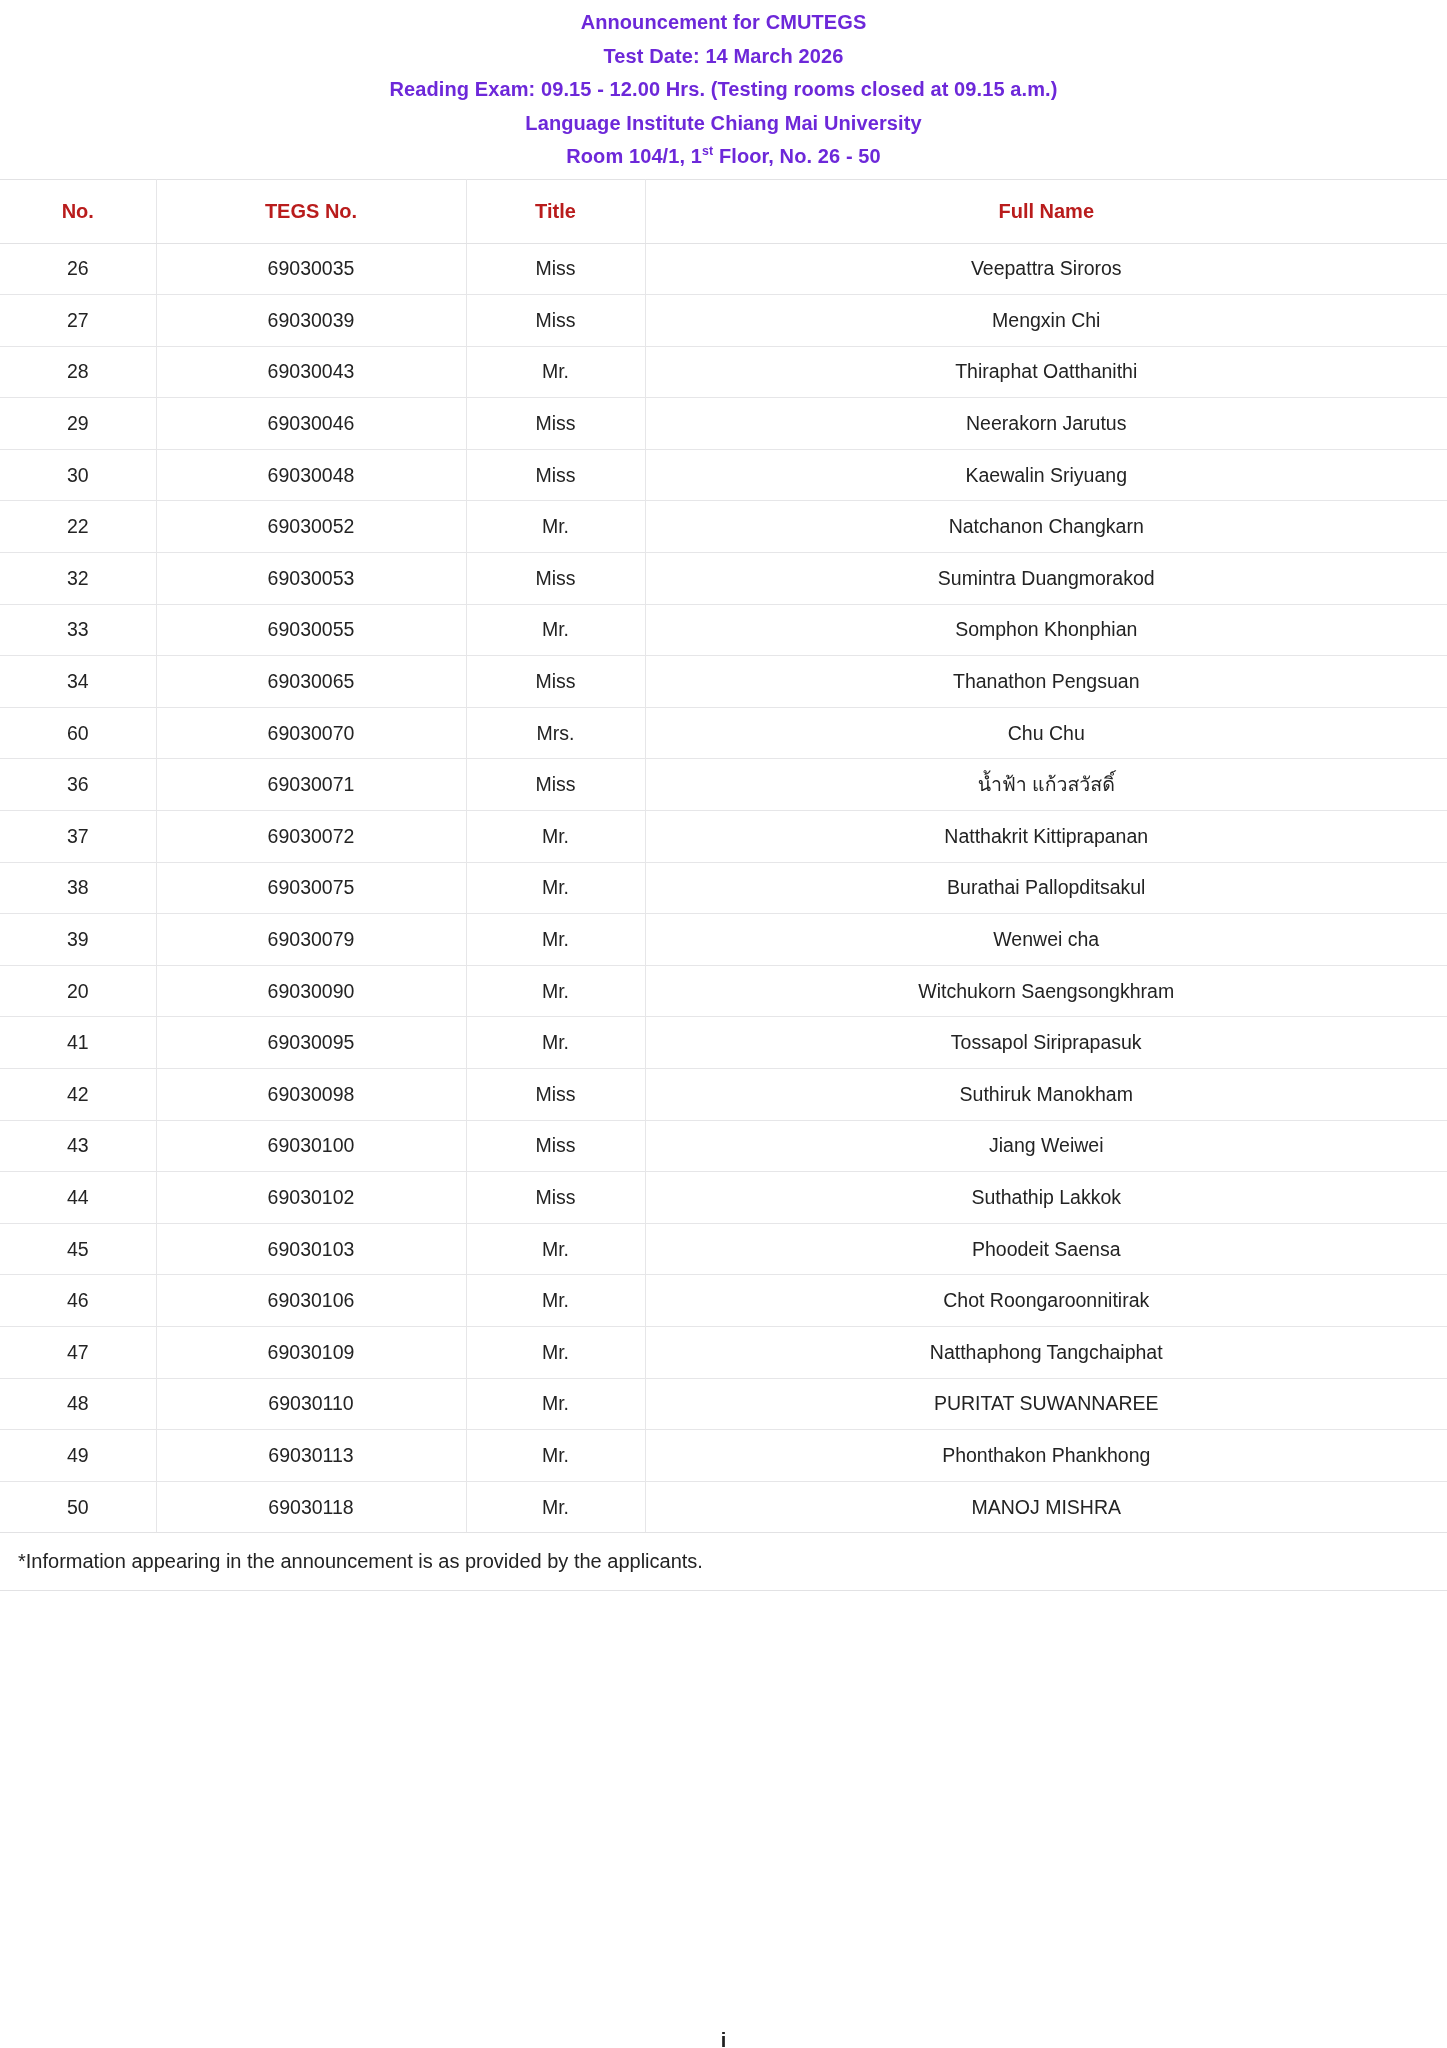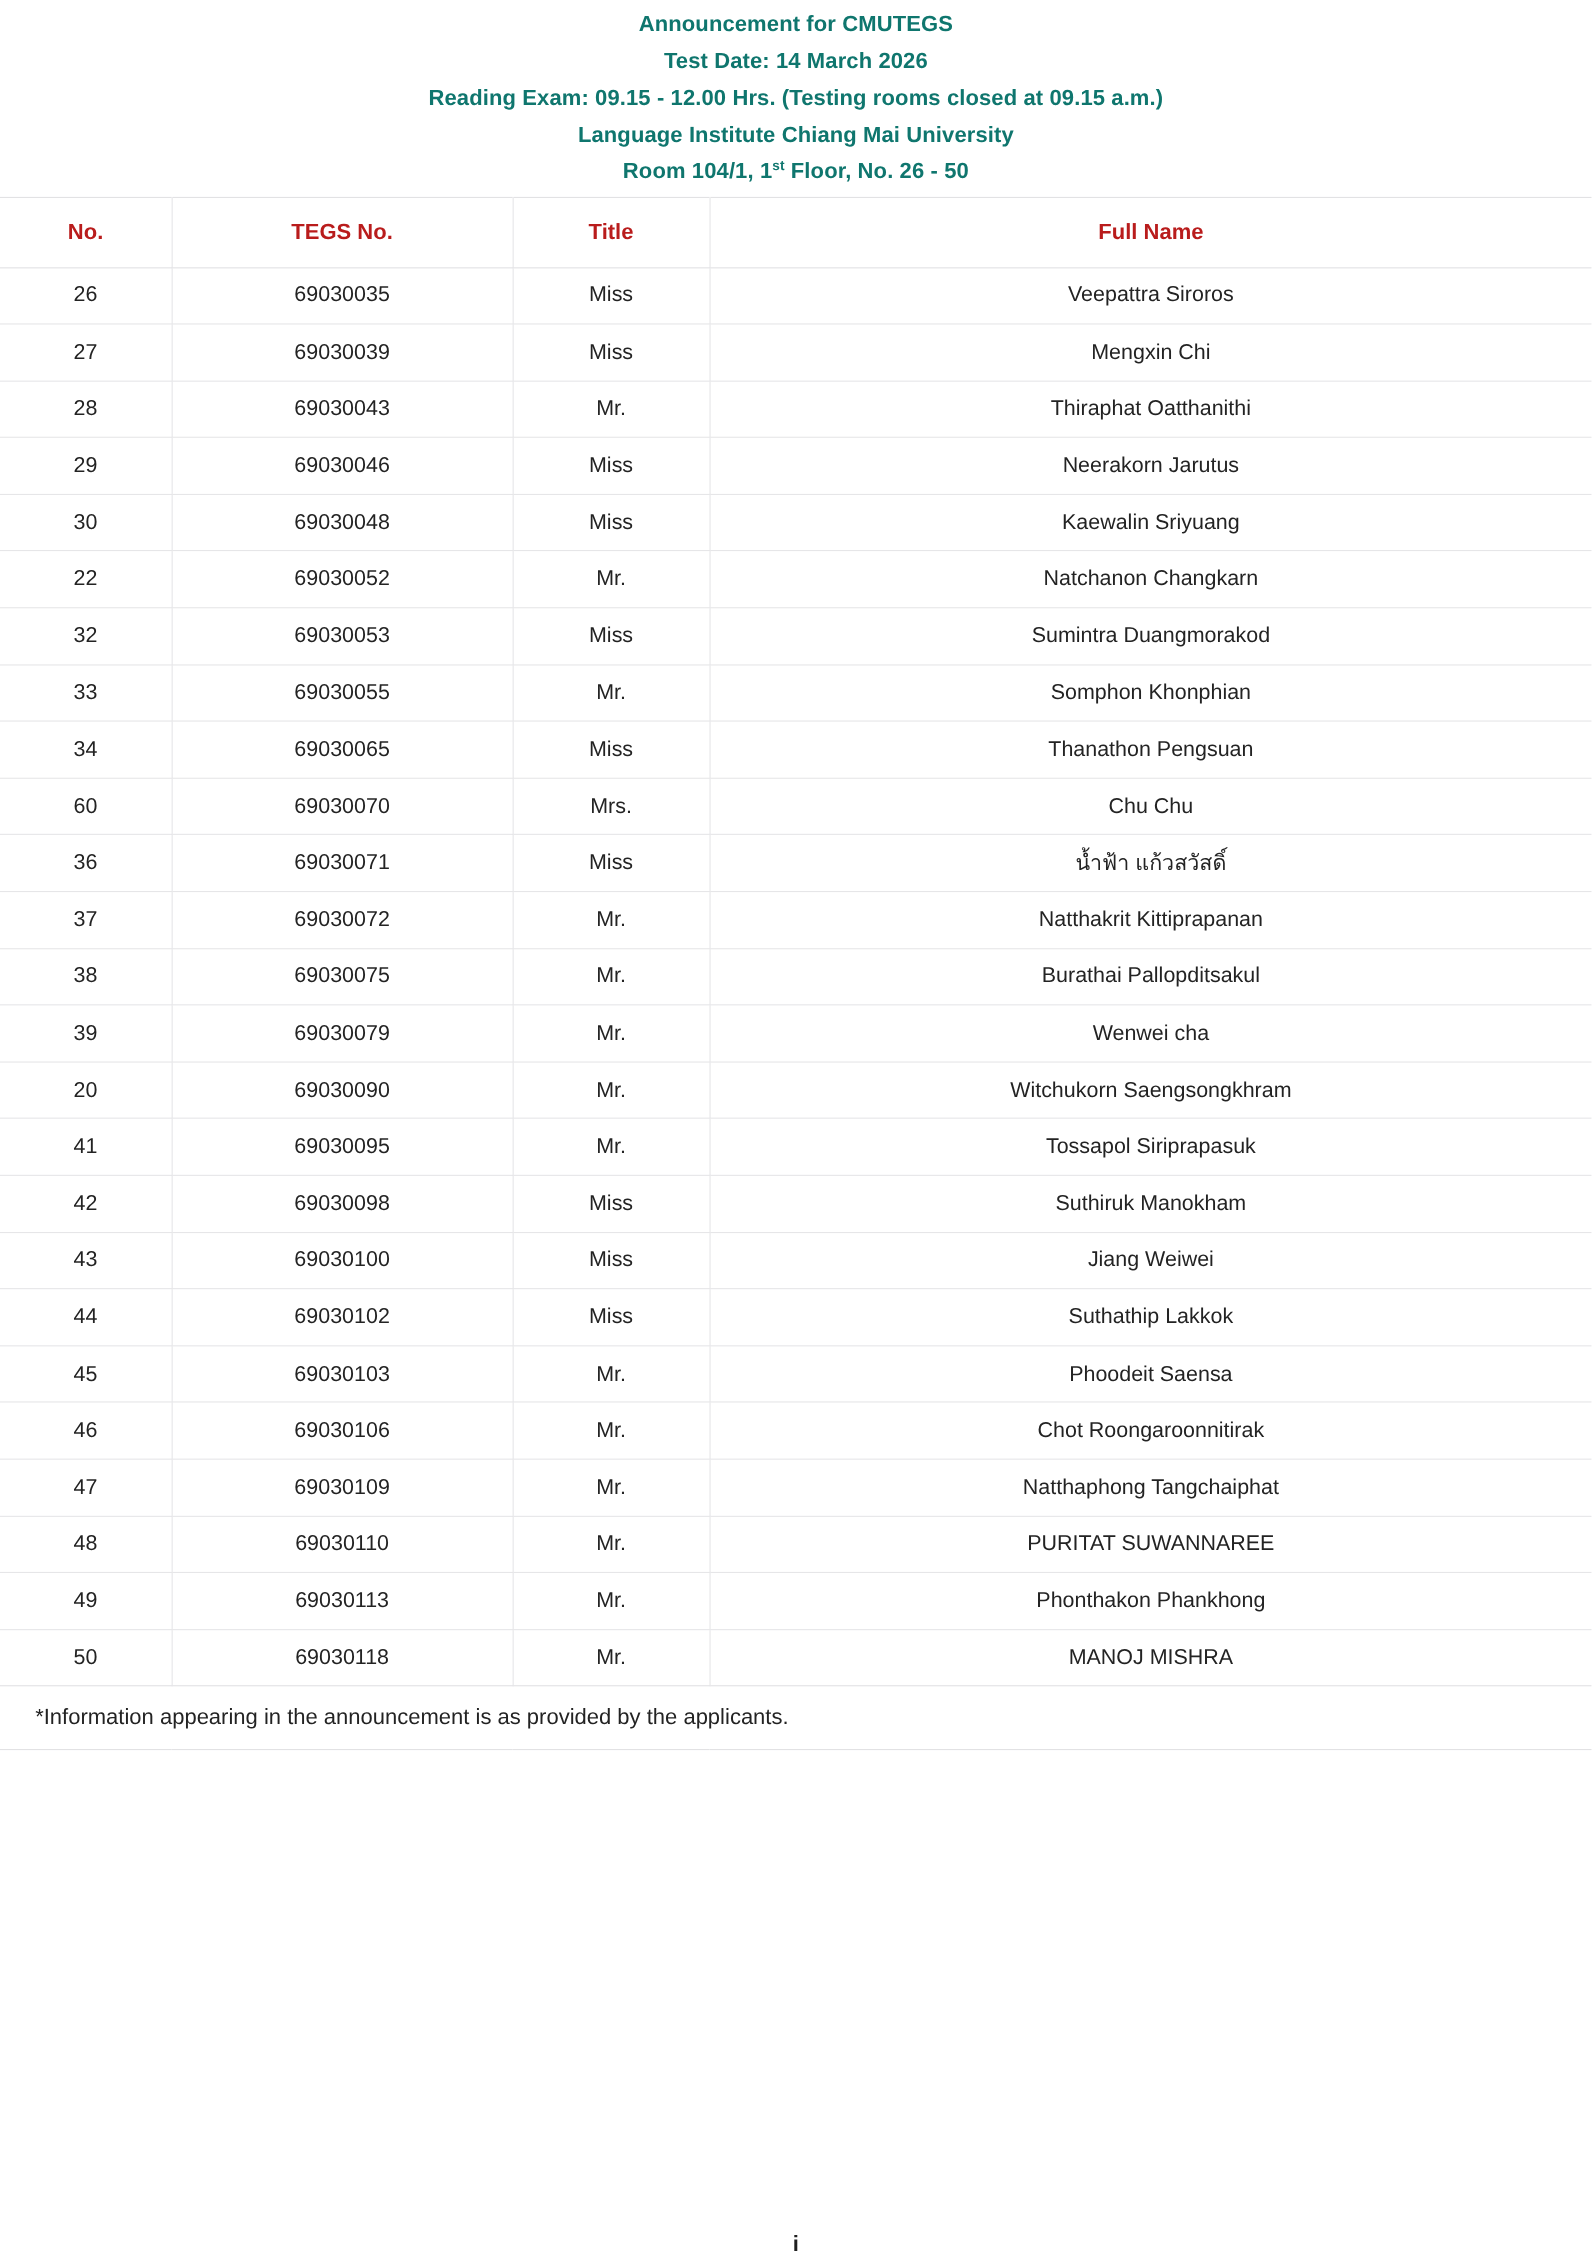--- a/index.html
+++ b/index.html
@@ -23,21 +23,21 @@
 
   
   .heading {
     padding-top: 6px;
     text-align: center;
   }
   .heading-line {
     font-size: 20px;
     font-weight: bold;
     line-height: 33.5px;
-    color: #0f766e;
+    color: #6d28d9;
     letter-spacing: 0.1px;
   }
   .heading-line sup {
     font-size: 0.62em;
     vertical-align: super;
     line-height: 0;
   }
 
   
   .roster {
@@ -80,21 +80,21 @@
   }
   .roster tbody tr:last-child td { border-bottom: 1px solid #e2e2e4; }
 
   .cell-name { font-size: 19.5px; }
 
   
   .footnote-row td {
     border-right: none;
     text-align: left;
     height: 58px;
-    padding-left: 32px;
+    padding-left: 18px;
     font-size: 20px;
     color: #232323;
     border-bottom: 1px solid #e2e2e4;
   }
 
   
   .bottom-fragment {
     position: absolute;
     left: 0;
     top: 2024px;

